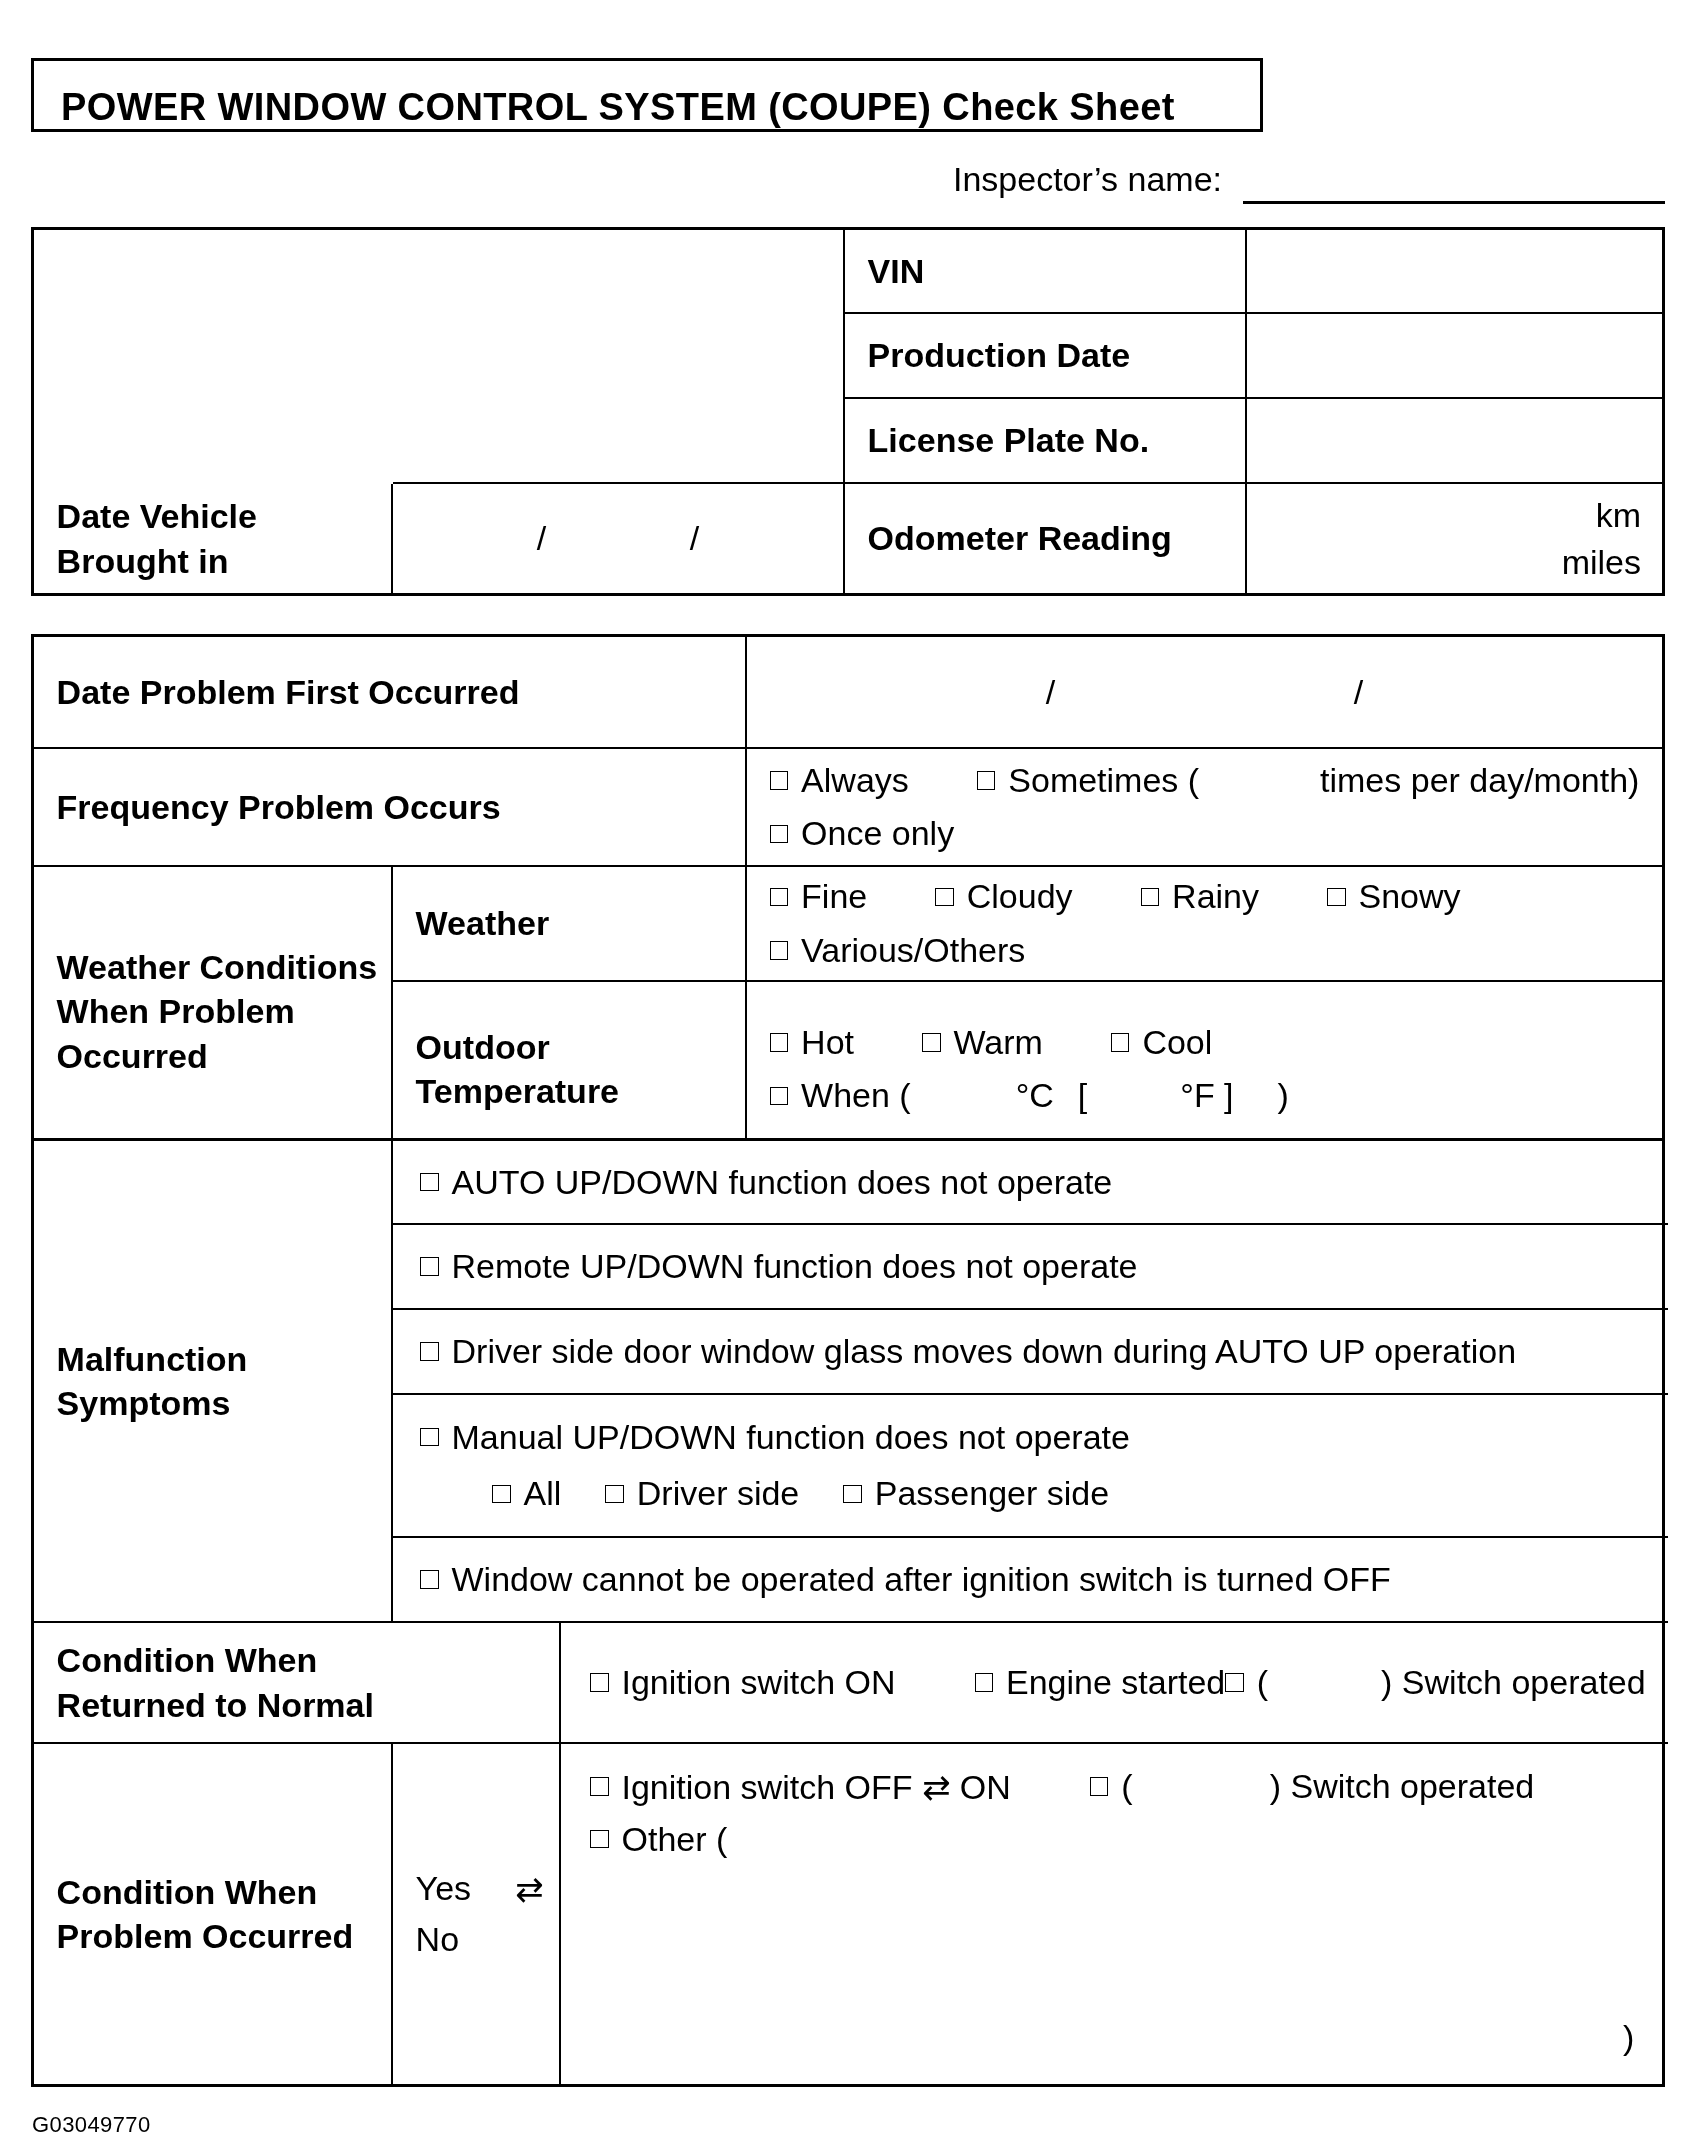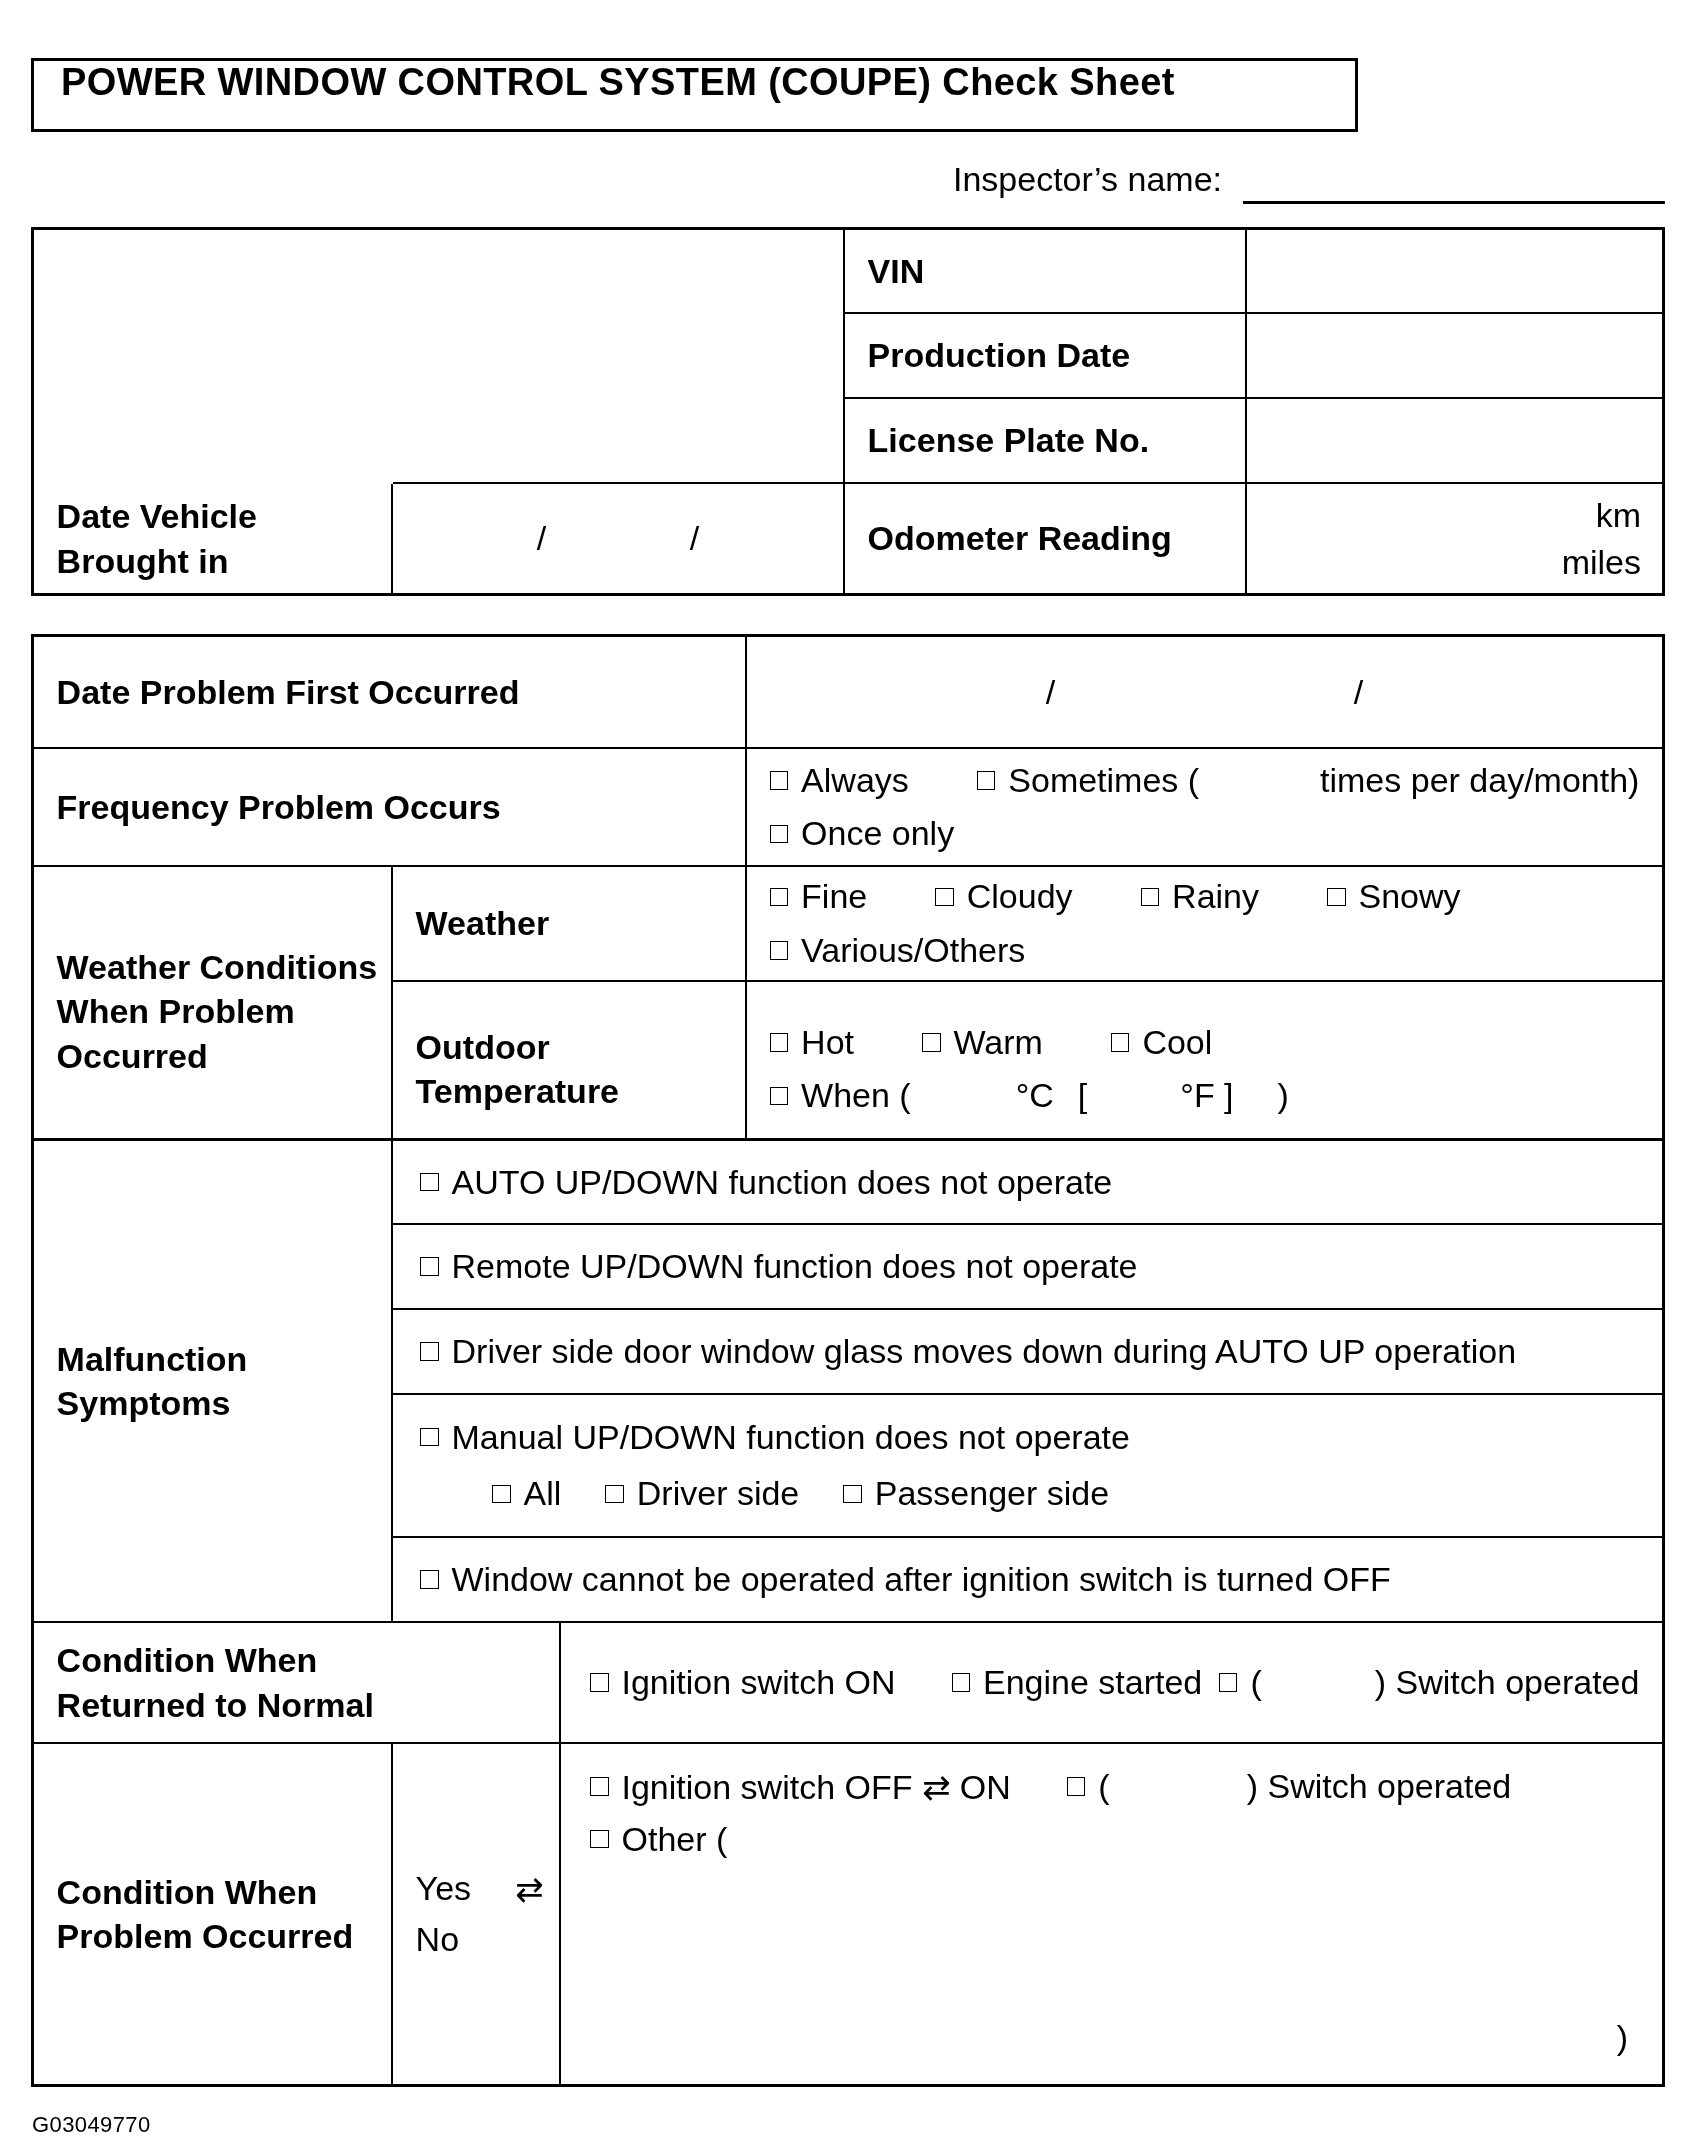--- a/index.html
+++ b/index.html
@@ -8,23 +8,23 @@
     width:1708px;height:2151px;
     background:#ffffff;
     color:#000;
     font-family:"Liberation Sans","DejaVu Sans",sans-serif;
     font-size:34px;
     overflow:hidden;
   }
   .b{font-weight:700;}
   
   .title-box{
-    position:absolute;left:31px;top:58px;width:1327px;height:74px;
+    position:absolute;left:31px;top:58px;width:1232px;height:74px;
     border:3.2px solid #000;box-sizing:border-box;
-    display:flex;align-items:flex-start;padding-left:27px;
+    display:flex;align-items:flex-end;padding-left:27px;
     font-size:38px;font-weight:700;letter-spacing:0.4px;
   }
   
   .inspector-row{
     position:absolute;left:31px;top:159px;width:1634px;height:45px;
     display:flex;justify-content:flex-end;align-items:flex-end;gap:21px;
   }
   .inspector-row .lbl{padding-bottom:4.8px;}
   .write-line{width:422px;height:35px;border-bottom:3.2px solid #000;box-sizing:border-box;}
   
@@ -39,21 +39,21 @@
   }
   .nr{border-right:none!important;text-align:center;}
   .nb{border-bottom:none!important;}
   .vc{display:flex;flex-direction:column;justify-content:center;}
   .pl{padding-left:22.6px;}
   .lh{line-height:1.3;}
   
   .optline{display:flex;align-items:center;white-space:nowrap;}
   .opt{display:inline-flex;align-items:center;white-space:nowrap;}
   .cb{width:18.5px;height:18.5px;border:1.6px solid #000;margin-right:13px;flex:0 0 auto;box-sizing:border-box;}
-  .g55{margin-left:44px;} .g70{margin-left:56px;} .g85{margin-left:68px;}
+  .g55{margin-left:44px;} .g70{margin-left:79px;} .g85{margin-left:68px;}
   .sp30{display:inline-block;width:24px;} .sp55{display:inline-block;width:44px;}
   .sp115{display:inline-block;width:93px;} .sp130{display:inline-block;width:105px;}
   .sp140{display:inline-block;width:113px;} .sp170{display:inline-block;width:137px;}
   .mla{margin-left:auto;}
   .stack{display:flex;flex-direction:column;justify-content:center;gap:14.5px;height:100%;}
   .slashrow{display:flex;justify-content:space-evenly;align-items:center;height:100%;}
   
   .t1{top:227px;height:369px;grid-template-columns:359px 452px 402px 1fr;grid-template-rows:84px 85px 85px 1fr;}
   .a-name{grid-area:1/1/4/2;} .a-blank{grid-area:1/2/4/3;}
   .a-vinl{grid-area:1/3/2/4;} .a-vinv{grid-area:1/4/2/5;}

